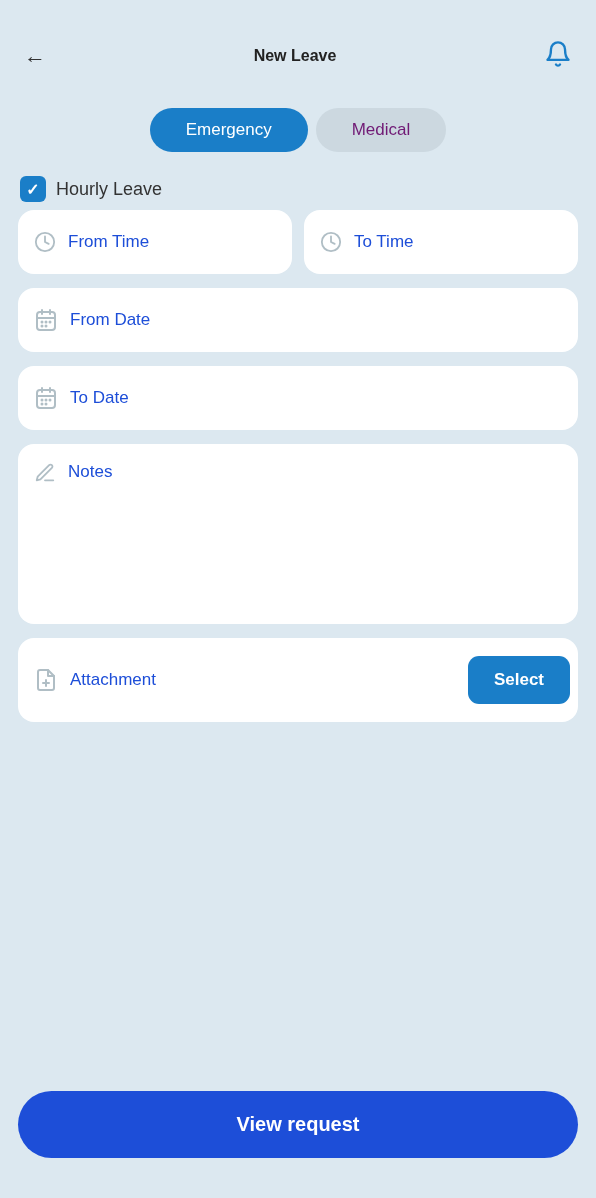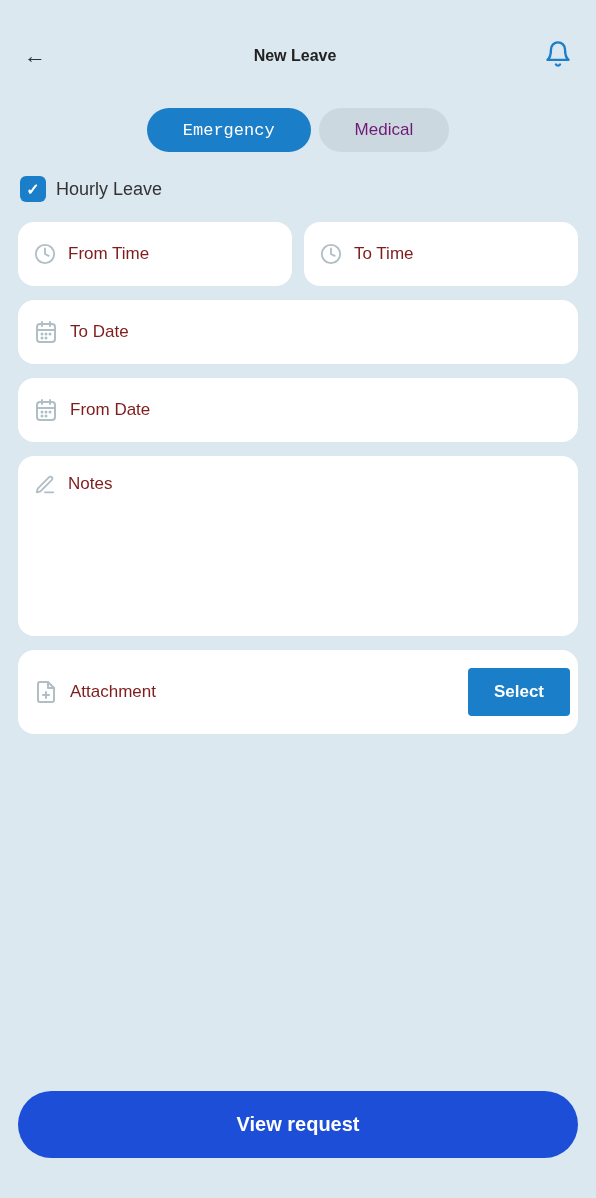--- a/index.html
+++ b/index.html
@@ -49,35 +49,34 @@
       padding: 12px 36px;
       border-radius: 40px;
       font-size: 17px;
       font-weight: 500;
       cursor: pointer;
       border: none;
     }
     .tab.active {
       background: #1a7ec8;
       color: #fff;
-      font-family: Liberation Mono, monospace;
     }
     .tab.inactive {
       background: #ccd8e0;
       color: #701a75;
     }
 
     
     .checkbox-row {
       width: 100%;
       padding: 0 20px;
       display: flex;
       align-items: center;
       gap: 40px;
-      margin-bottom: 20px;
+      margin-bottom: 8px;
     }
     .checkbox-item {
       display: flex;
       align-items: center;
       gap: 10px;
       cursor: pointer;
     }
     .checkbox-box {
       width: 26px;
       height: 26px;
@@ -135,36 +134,36 @@
     }
     .input-field.notes-field {
       min-height: 180px;
       align-items: flex-start;
     }
     .input-field.attachment-field {
       justify-content: space-between;
       padding-right: 8px;
     }
     .input-placeholder {
-      color: #7f1d1d;
+      color: #1d4ed8;
       font-size: 17px;
     }
     .icon-wrap {
       color: #b0bec5;
       display: flex;
       align-items: center;
       flex-shrink: 0;
     }
 
     
     .select-btn {
       background: #1a7ec8;
       color: #fff;
       border: none;
-      border-radius: 4px;
+      border-radius: 11px;
       padding: 14px 26px;
       font-size: 17px;
       font-weight: 600;
       cursor: pointer;
     }
 
     
     .view-request-btn {
       position: absolute;
       bottom: 40px;
@@ -238,38 +237,38 @@
         <line x1="16" y1="2" x2="16" y2="6"></line>
         <line x1="8" y1="2" x2="8" y2="6"></line>
         <line x1="3" y1="10" x2="21" y2="10"></line>
         <line x1="8" y1="14" x2="8" y2="14" stroke-width="3"></line>
         <line x1="12" y1="14" x2="12" y2="14" stroke-width="3"></line>
         <line x1="16" y1="14" x2="16" y2="14" stroke-width="3"></line>
         <line x1="8" y1="18" x2="8" y2="18" stroke-width="3"></line>
         <line x1="12" y1="18" x2="12" y2="18" stroke-width="3"></line>
       </svg>
     </span>
-    <span class="input-placeholder">To Date</span>
+    <span class="input-placeholder">From Date</span>
   </div>
 
   <div class="input-field">
     <span class="icon-wrap">
       <svg width="24" height="24" viewBox="0 0 24 24" fill="none" stroke="#b0bec5" stroke-width="2" stroke-linecap="round" stroke-linejoin="round">
         <rect x="3" y="4" width="18" height="18" rx="3" ry="3"></rect>
         <line x1="16" y1="2" x2="16" y2="6"></line>
         <line x1="8" y1="2" x2="8" y2="6"></line>
         <line x1="3" y1="10" x2="21" y2="10"></line>
         <line x1="8" y1="14" x2="8" y2="14" stroke-width="3"></line>
         <line x1="12" y1="14" x2="12" y2="14" stroke-width="3"></line>
         <line x1="16" y1="14" x2="16" y2="14" stroke-width="3"></line>
         <line x1="8" y1="18" x2="8" y2="18" stroke-width="3"></line>
         <line x1="12" y1="18" x2="12" y2="18" stroke-width="3"></line>
       </svg>
     </span>
-    <span class="input-placeholder">From Date</span>
+    <span class="input-placeholder">To Date</span>
   </div>
 
   <div class="input-field notes-field">
     <span class="icon-wrap">
       <svg width="22" height="22" viewBox="0 0 24 24" fill="none" stroke="#b0bec5" stroke-width="2" stroke-linecap="round" stroke-linejoin="round">
         <path d="M12 20h9"></path>
         <path d="M16.5 3.5a2.121 2.121 0 0 1 3 3L7 19l-4 1 1-4L16.5 3.5z"></path>
       </svg>
     </span>
     <span class="input-placeholder">Notes</span>

